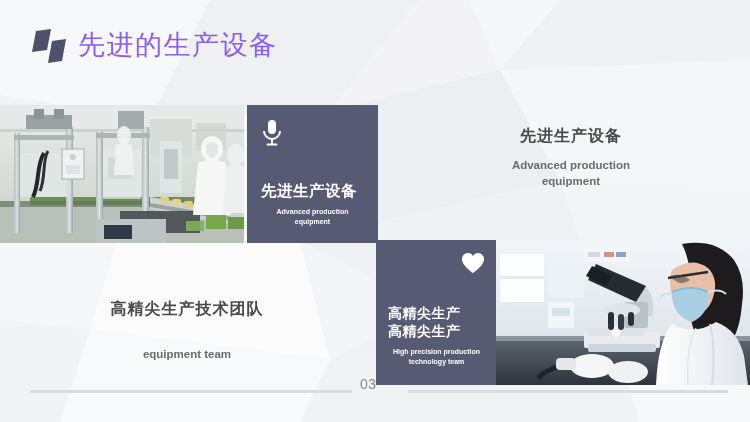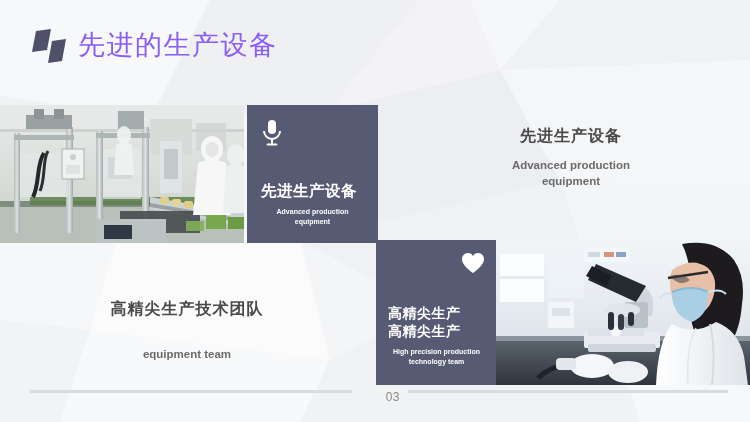--- a/index.html
+++ b/index.html
@@ -177,24 +177,24 @@
     left: 30px;
     width: 322px;
   }
   .rule-right {
     left: 408px;
     width: 320px;
   }
   .page-num {
     position: absolute;
     left: 360px;
-    top: 390px;
+    top: 376px;
     width: 40px;
-    text-align: right;
-    font-size: 12px;
+    text-align: left;
+    font-size: 14px;
     color: #8a8a8a;
     letter-spacing: 0.5px;
   }
 </style>
 </head>
 <body>
 
 <div id="slide">
 
   <svg class="bg-poly" viewBox="0 0 750 422" preserveAspectRatio="none">

